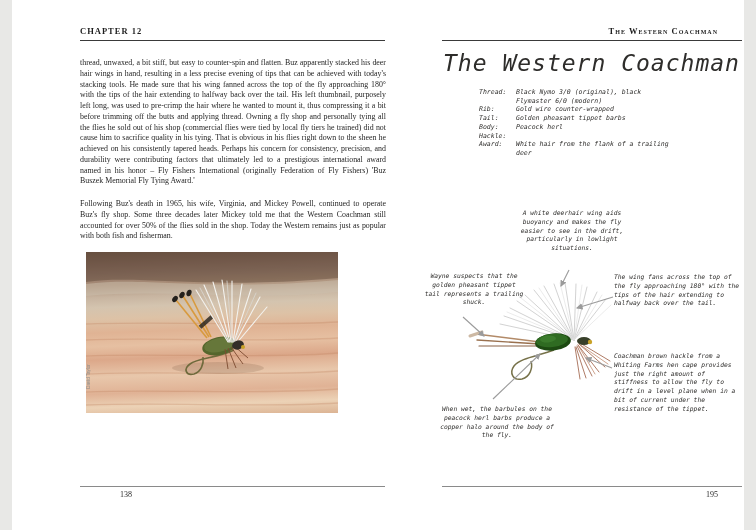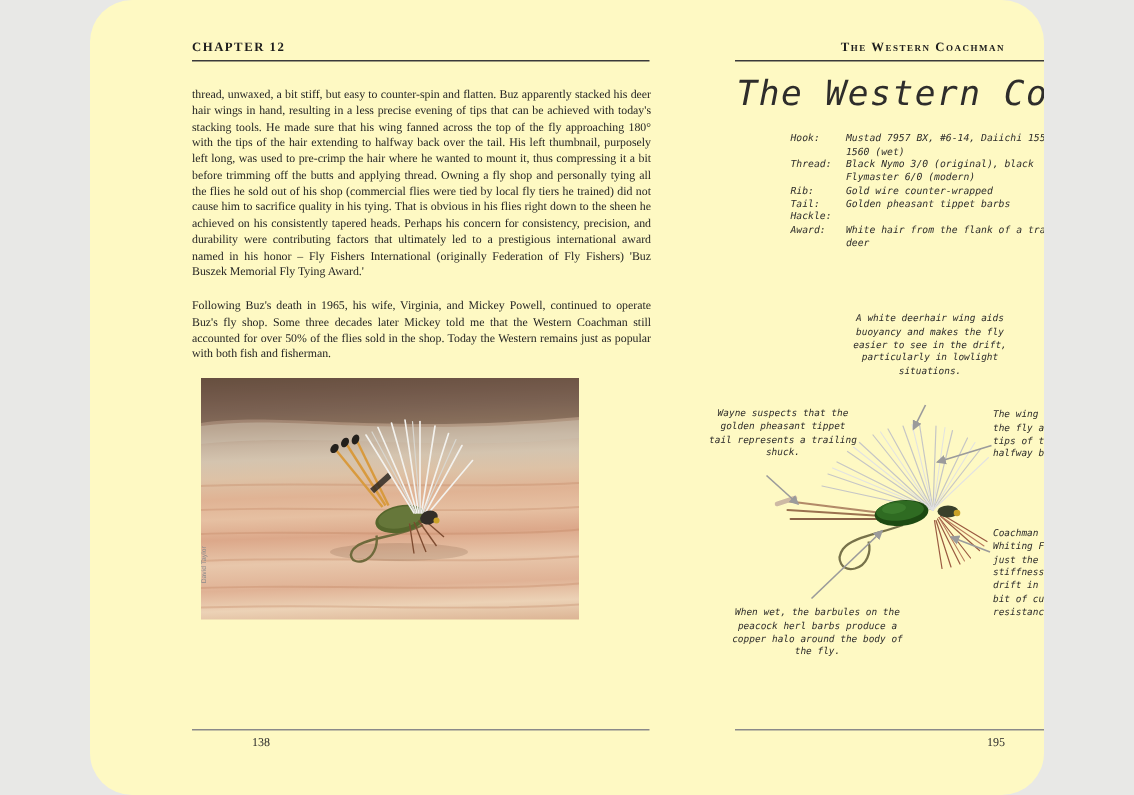--- a/index.html
+++ b/index.html
@@ -1,17 +1,17 @@
 <!DOCTYPE html>
 <html><head>
 <meta charset="utf-8">
 <style>
   html,body{margin:0;padding:0;}
   body{background:#e8e8e6;font-family:"Liberation Serif",serif;}
-  #spread{position:relative;width:636px;height:530px;background:#fef9c3;overflow:hidden;margin:0 auto;border-radius:28px;}
+  #spread{position:relative;width:732px;height:530px;background:#ffffff;overflow:hidden;margin:0 auto;}
 
   
   .runhead{position:absolute;font-family:"Liberation Serif",serif;font-size:8.5px;letter-spacing:1px;color:#1d1d1d;font-variant:small-caps;font-weight:bold;}
   .headrule{position:absolute;height:1px;background:#3a3a3a;}
   .footrule{position:absolute;height:1px;background:#8a8a8a;}
   .folio{position:absolute;font-size:8px;color:#2a2a2a;margin-left:40px;}
 
   
   #left-body{position:absolute;left:68px;top:46px;width:306px;font-size:7.9px;line-height:10.75px;color:#1f1f1f;text-align:justify;}
   #left-body p{margin:12px 0 11px 0;}
@@ -125,34 +125,34 @@
   <div class="footrule" style="left:68px;top:486px;width:305px;"></div>
   <div class="folio" style="left:68px;top:490px;">138</div>
 
   <div class="runhead" style="right:26px;top:26px;">The Western Coachman</div>
   <div class="headrule" style="left:430px;top:40px;width:300px;"></div>
 
   <div id="fly-title" class="hand">The Western Coachman</div>
 
   <div id="recipe" class="hand">
     <div class="recipe-row">
-      <span class="recipe-label">Hook:</span>
-      <span class="recipe-value">Mustad 7957 BX, #6-14, Daiichi 1550 or 1560 (wet)</span>
-    </div>
-    <div class="recipe-row">
       <span class="recipe-label">Thread:</span>
       <span class="recipe-value">Black Nymo 3/0 (original), black Flymaster 6/0 (modern)</span>
     </div>
     <div class="recipe-row">
       <span class="recipe-label">Rib:</span>
       <span class="recipe-value">Gold wire counter-wrapped</span>
     </div>
     <div class="recipe-row">
       <span class="recipe-label">Tail:</span>
       <span class="recipe-value">Golden pheasant tippet barbs</span>
+    </div>
+    <div class="recipe-row">
+      <span class="recipe-label">Body:</span>
+      <span class="recipe-value">Peacock herl</span>
     </div>
     <div class="recipe-row">
       <span class="recipe-label">Hackle:</span>
     </div>
     <div class="recipe-row">
       <span class="recipe-label">Award:</span>
       <span class="recipe-value">White hair from the flank of a trailing deer</span>
     </div>
   </div>
 

